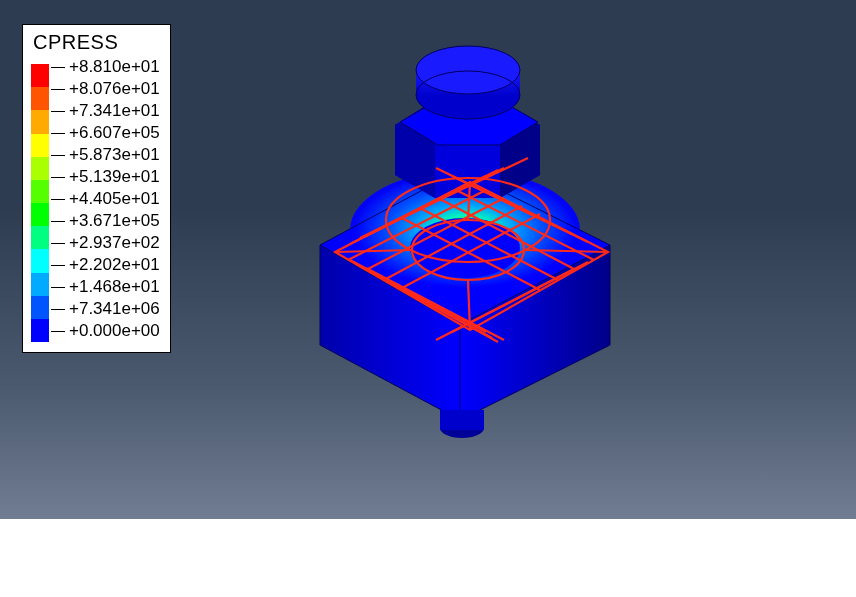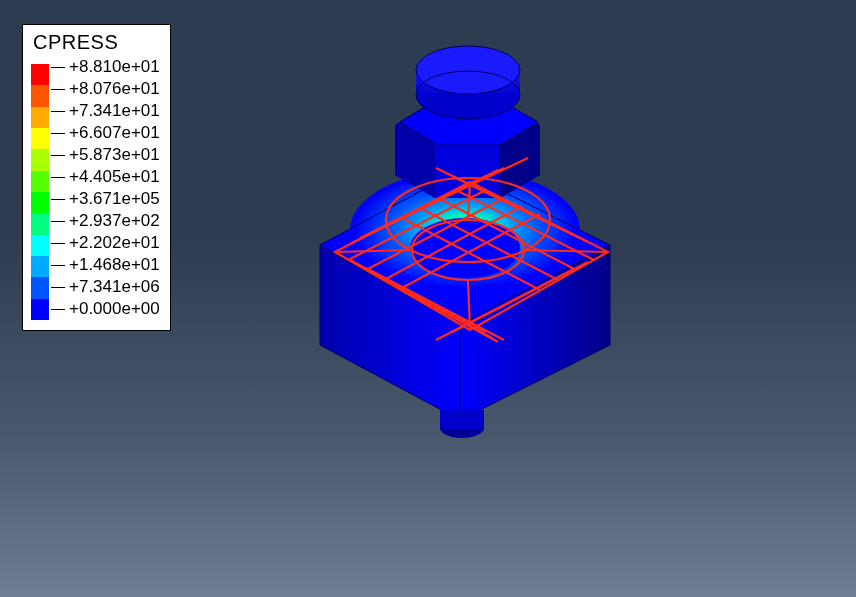--- a/index.html
+++ b/index.html
@@ -1,18 +1,18 @@
 <!DOCTYPE html>
 <html><head>
 <meta charset="utf-8">
 <style>
 * { margin: 0; padding: 0; box-sizing: border-box; }
 html, body { width: 856px; height: 597px; overflow: hidden; font-family: "Segoe UI", Arial, sans-serif; }
 .viewport {
-  width: 856px; height: 597px; position: relative;
+  width: 856px; height: 519px; position: relative;
   background: linear-gradient(to bottom, #2e3c52 0%, #2e3c52 40%, #4c5a70 75%, #707d92 100%);
 }
 .legend {
   position: absolute; top: 24px; left: 22px;
   background: #ffffff; border: 1px solid #000; padding: 6px 10px 10px 8px;
 }
 .legend-title {
   font-size: 20px; font-weight: 400; color: #000; margin: 0 0 2px 2px; letter-spacing: 0.5px;
 }
 .legend-body { display: flex; align-items: stretch; }
@@ -166,25 +166,29 @@
           <div class="tick">
             <span class="tick-mark"></span>
             <span>+8.076e+01</span>
           </div>
           <div class="tick">
             <span class="tick-mark"></span>
             <span>+7.341e+01</span>
           </div>
           <div class="tick">
             <span class="tick-mark"></span>
-            <span>+6.607e+01</span>
+            <span>+6.607e+05</span>
           </div>
           <div class="tick">
             <span class="tick-mark"></span>
             <span>+5.873e+01</span>
+          </div>
+          <div class="tick">
+            <span class="tick-mark"></span>
+            <span>+5.139e+01</span>
           </div>
           <div class="tick">
             <span class="tick-mark"></span>
             <span>+4.405e+01</span>
           </div>
           <div class="tick">
             <span class="tick-mark"></span>
             <span>+3.671e+05</span>
           </div>
           <div class="tick">

